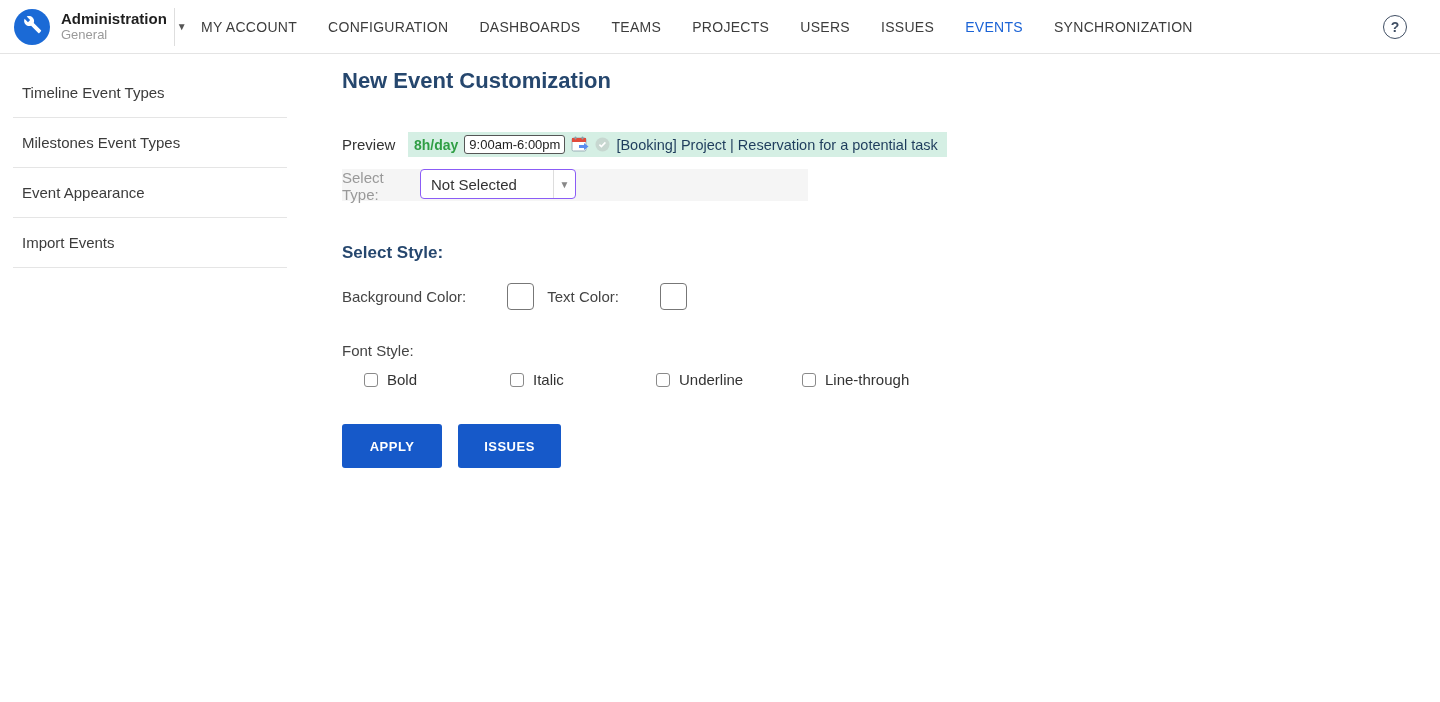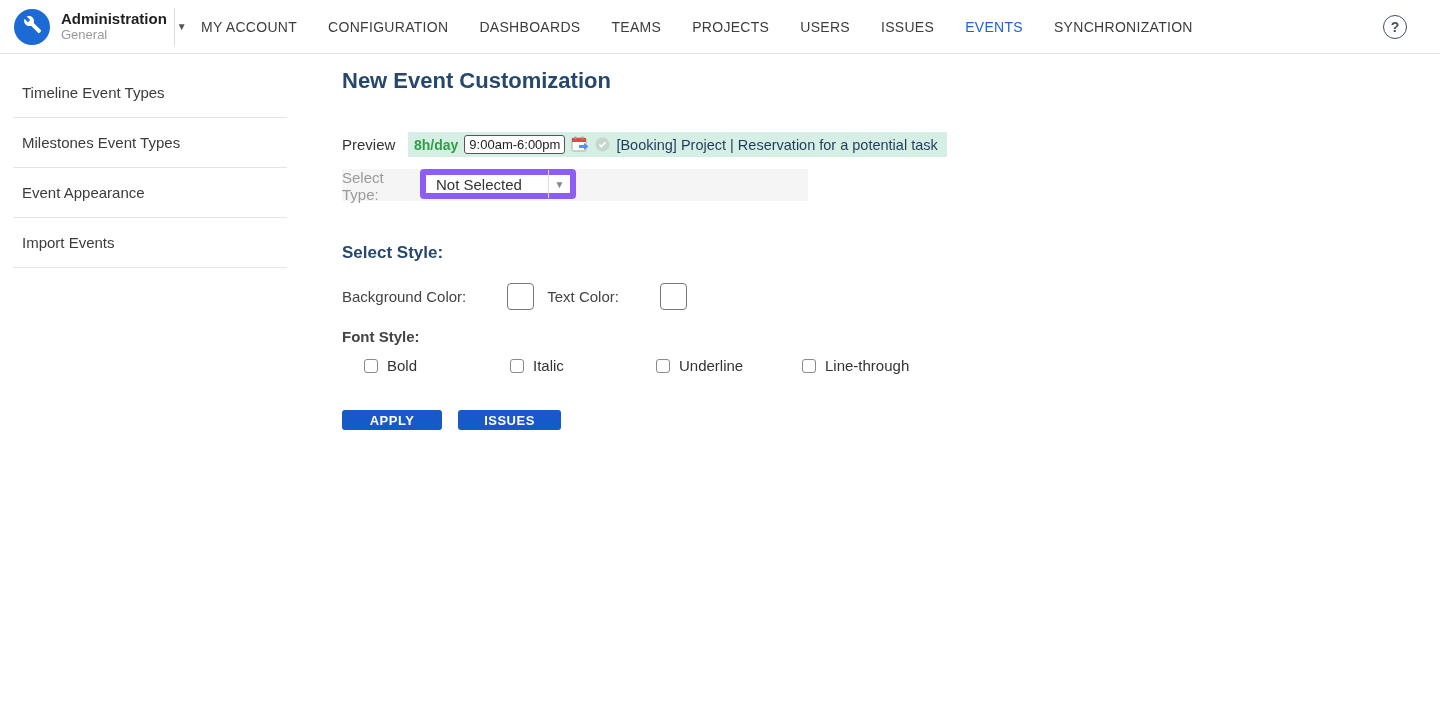--- a/index.html
+++ b/index.html
@@ -34,43 +34,43 @@
   .preview-label { width:66px; font-size:15px; color:#333; }
   .preview-bar { display:inline-flex; align-items:center; background:#d5efe4; padding:3px 9px 3px 6px; gap:6px; height:25px; }
   .preview-badge { color:#2f9e44; font-size:14px; font-weight:bold; }
   .preview-time { background:#fff; border:1px solid #555; border-radius:3px; padding:1px 4px; font-size:13px; color:#222; }
   .preview-icon svg { display:block; }
   .preview-text { color:#1e3c5c; font-size:14.5px; }
 
   
   .type-row { margin-top:12px; width:466px; height:32px; background:#f5f5f5; display:flex; }
   .type-label { width:78px; font-size:15px; color:#999; }
-  .dropdown { width:156px; height:30px; background:#fff; border:6px solid #8b5cf6; border-radius:4px; display:flex; align-items:center; cursor:pointer; }
+  .dropdown { width:156px; height:30px; background:#fff; border:1px solid #8b5cf6; border-radius:4px; display:flex; align-items:center; cursor:pointer; }
   .dropdown-value { flex:1; padding-left:10px; font-size:15px; color:#333; }
   .dropdown-sep { width:1px; height:28px; background:#ddd; }
   .dropdown-arrow { width:21px; text-align:center; color:#888; font-size:10px; }
 
   
   .style-heading { margin-top:42px; font-size:17px; font-weight:600; color:#26476e; }
   .colors-row { margin-top:20px; display:flex; align-items:center; }
   .field-label { font-size:15px; color:#444; }
   .swatch { width:27px; height:27px; border:1px solid #777; border-radius:4px; background:#fff; cursor:pointer; }
   .swatch-bg { margin-left:41px; }
   .label-textcolor { margin-left:13px; }
   .swatch-text { margin-left:41px; }
-  .fontstyle-label { margin-top:18px;font-weight:bold; }
+  .fontstyle-label { margin-top:32px; }
   .checkbox-row { margin-top:12px; display:flex; }
   .checkbox-item { display:flex; align-items:center; width:146px; }
   .checkbox-item:first-child { margin-left:22px; }
   .checkbox-box { width:14px; height:14px; border:1px solid #8a8a8a; border-radius:3px; background:#fff; cursor:pointer; flex:0 0 14px; }
   .checkbox-label { margin-left:9px; font-size:15px; color:#333; }
 
   
   .buttons-row { margin-top:36px; display:flex; gap:16px; }
-  .btn { height:20px; border:none; border-radius:3px; background:#1659c9; color:#fff; font-family:"Liberation Sans", sans-serif; font-size:13px; font-weight:bold; letter-spacing:0.5px; cursor:pointer; }
+  .btn { height:44px; border:none; border-radius:3px; background:#1659c9; color:#fff; font-family:"Liberation Sans", sans-serif; font-size:13px; font-weight:bold; letter-spacing:0.5px; cursor:pointer; }
   .btn-apply { width:100px; }
   .btn-cancel { width:103px; }
 </style>
 </head>
 <body>
 
 <div class="topbar">
   <div class="logo-block">
     <div class="logo-circle">
       <span>

